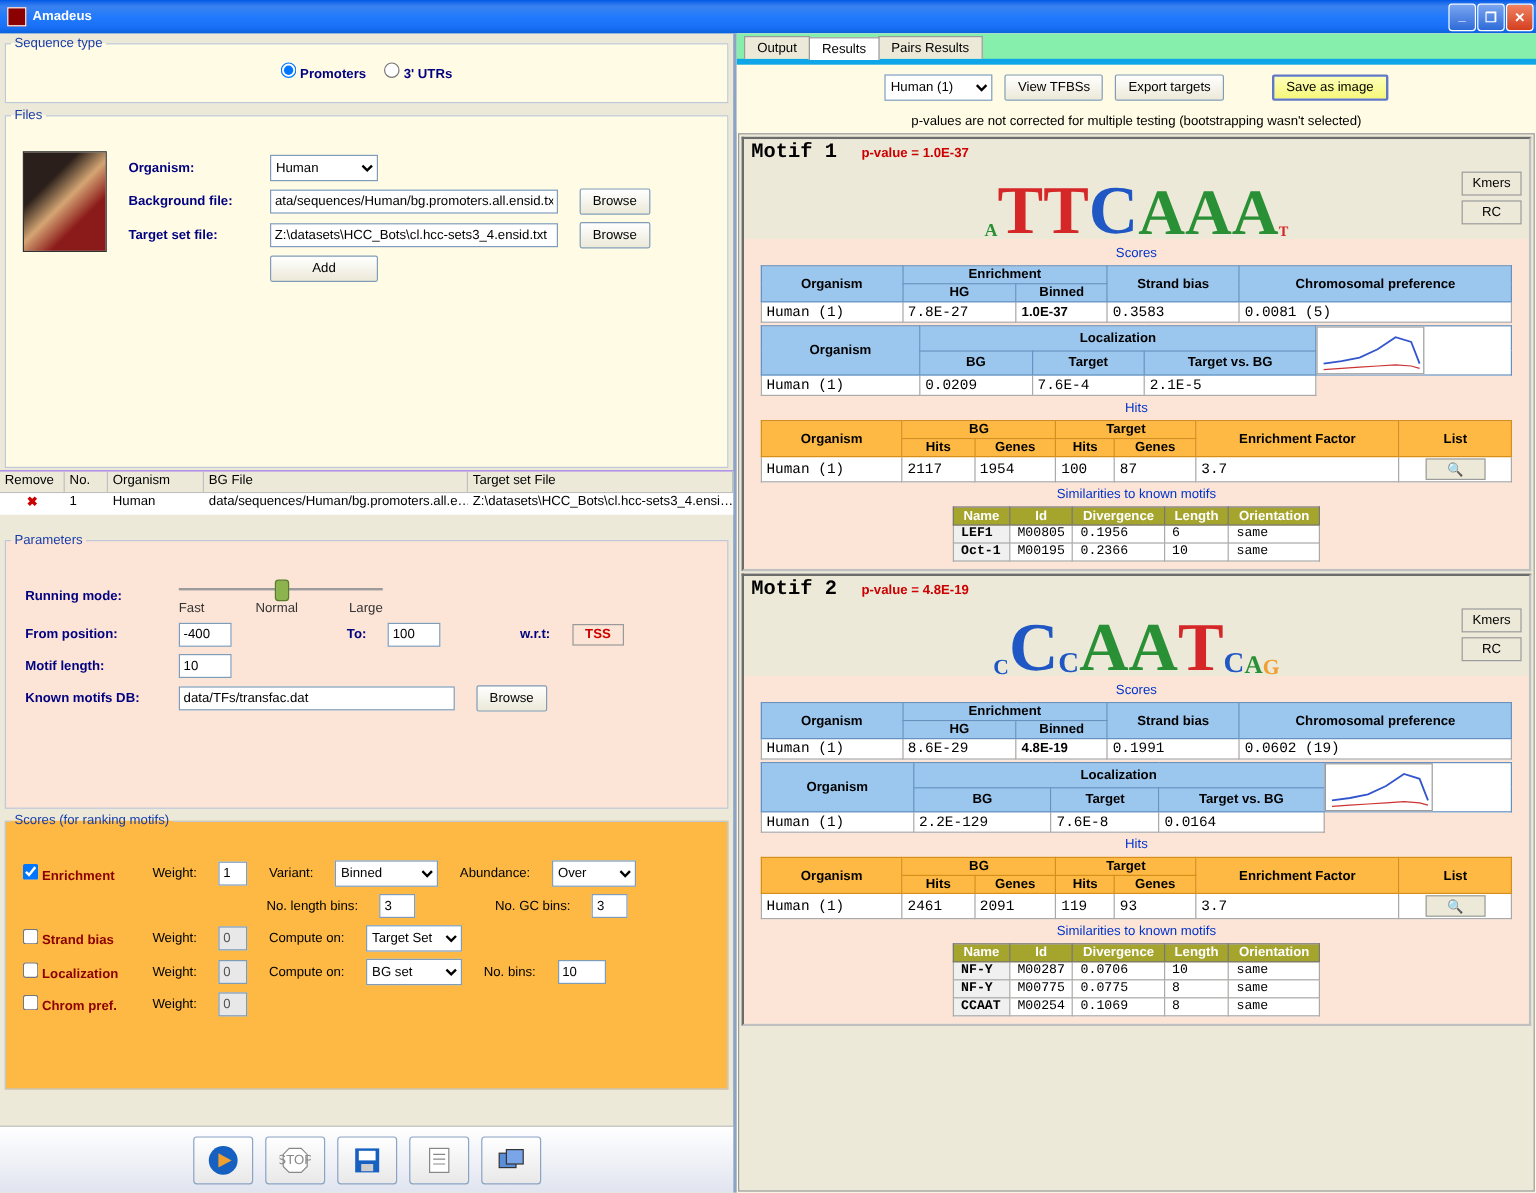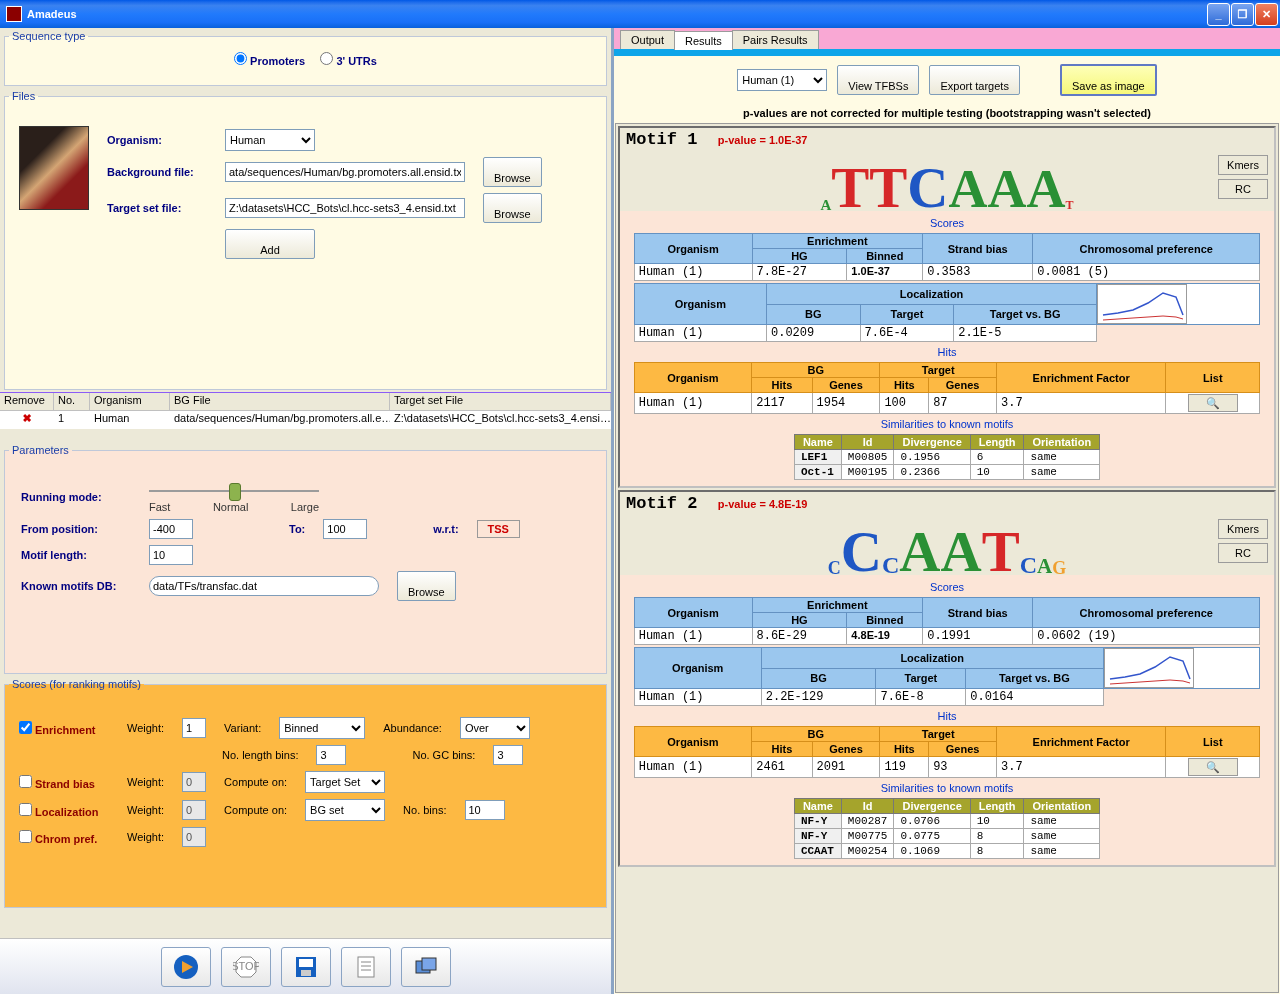--- a/index.html
+++ b/index.html
@@ -15,37 +15,37 @@
 .rightpane{flex:1;height:100%;display:flex;flex-direction:column;background:#fffbe4}
 fieldset{border:1px solid #bfc8d9;margin:2px 4px;padding:4px}
 legend{color:#193ca8;font-size:11px;padding:0 3px}
 .seqtype{background:#fffbe4;height:56px}
 .files{background:#fffbe4;height:300px}
 .filesinner{display:flex;gap:12px;padding:20px 10px 10px 10px}
 .mozart{width:70px;height:84px;background:linear-gradient(135deg,#2a1f1a 30%,#d4a574 50%,#8b1a1a 70%);border:1px solid #333}
 .lbl{color:#000080;font-weight:bold;font-size:11px}
 .darklbl{color:#8b0000;font-weight:bold}
 .txt{border:1px solid #7f9db9;background:#fff;height:20px;padding:1px 3px;font-size:11px}
-.btn{background:linear-gradient(to bottom,#fff,#ece9d8);border:1px solid #7f9db9;height:22px;padding:14px 10px;font-size:11px;cursor:pointer;border-radius:2px}
+.btn{background:linear-gradient(to bottom,#fff,#ece9d8);border:1px solid #7f9db9;height:22px;padding:2px 10px;font-size:11px;cursor:pointer;border-radius:2px}
 .btnsave{background:linear-gradient(to bottom,#feffb8,#f6f77a);border:2px solid #6079c4}
 .sel{border:1px solid #7f9db9;background:#fff;height:22px;font-size:11px}
 .filetable{height:50px;border-top:1px solid #8b5cf6;display:flex;flex-direction:column}
 .fthdr{display:flex;background:#ece9d8;border-bottom:1px solid #c0c0c0;height:18px}
 .fthdr>div{border-right:1px solid #c0c0c0;padding:1px 4px;font-size:11px}
 .ftrow{display:flex;background:#fff;height:18px}
 .ftrow>div{padding:1px 4px;font-size:11px;white-space:nowrap;overflow:hidden}
 .params{background:#fce5d7;height:230px}
 .scoresf{background:#fdb943;height:230px}
 .toolbar{height:56px;background:linear-gradient(to bottom,#fff,#e0e4ef);border-top:1px solid #c0c0c0;display:flex;gap:10px;align-items:center;padding:0 10px;justify-content:center}
 .tbtn{width:50px;height:40px;border:1px solid #8ba4c4;background:linear-gradient(to bottom,#fff,#e8e8e8);display:flex;align-items:center;justify-content:center;border-radius:3px;cursor:pointer}
-.tabs{display:flex;border-bottom:7px solid #0ea5e9;padding:2px 0 0 6px;background:#f9a8d4}
+.tabs{display:flex;border-bottom:5px solid #0ea5e9;padding:2px 0 0 6px;background:#86efac}
 .tab{padding:3px 10px;border:1px solid #9b9b9b;background:#ece9d8;border-bottom:none;font-size:11px;margin-right:-1px;cursor:pointer}
 .tab.active{background:#fff;font-weight:normal;position:relative;top:1px}
 .actionbar{padding:8px;display:flex;gap:10px;justify-content:center;align-items:center;background:#fffbe4}
-.notecorr{text-align:center;font-weight:bold;font-size:11px;padding:3px;background:#fffbe4}
+.notecorr{text-align:center;font-weight:normal;font-size:11px;padding:3px;background:#fffbe4}
 .resultsarea{flex:1;overflow-y:scroll;background:#ece9d8;border:1px solid #9b9b9b;margin:1px}
 .motifblock{margin:2px;border:2px inset #c0c0c0;background:#ece9d8}
 .motifhdr{font-family:'Courier New',monospace;font-size:17px;font-weight:bold;padding:2px 6px;background:#ece9d8}
 .motifhdr .pv{color:#cc0000}
 .logo{height:60px;background:#ece9d8;display:flex;align-items:flex-end;justify-content:center;position:relative;padding:0 60px}
 .logobtn{position:absolute;right:6px;width:50px;height:20px;border:1px solid #9b9b9b;background:#ece9d8;font-size:11px;cursor:pointer}
 .sectlbl{text-align:center;color:#0033cc;font-size:11px;padding:2px}
 .dtable{border-collapse:collapse;width:97%;margin:2px auto;font-size:11px}
 .dtable th{background:#9bc7ee;border:1px solid #6492c2;padding:1px 4px;font-weight:bold;font-size:11px;color:#000}
 .dtable td{background:#fff;border:1px solid #aaa;padding:1px 4px;font-family:'Courier New',monospace;font-size:12px}
@@ -162,21 +162,21 @@
           <span style="width:30px"></span>
           <span class="lbl">w.r.t:</span>
           <span style="background:#fce5d7;border:1px solid #999;padding:2px 10px;color:#c00;font-weight:bold">TSS</span>
         </div>
         <div class="row">
           <span class="lbl" style="width:110px">Motif length:</span>
           <input class="txt" style="width: 44px;" type="number" value="10">
         </div>
         <div class="row">
           <span class="lbl" style="width:110px">Known motifs DB:</span>
-          <input class="txt" style="width: 230px; border-radius: 10px;" value="data/TFs/transfac.dat">
+          <input class="txt" style="width: 230px;" value="data/TFs/transfac.dat">
           <button class="btn">Browse</button>
         </div>
       </div>
     </fieldset>
 
     <fieldset class="scoresf">
       <legend>Scores (for ranking motifs)</legend>
       <div style="padding:20px 4px 4px 4px">
         <div class="row">
           <label style="width:90px"><input type="checkbox" checked="" style=""><span class="darklbl">Enrichment</span></label>

